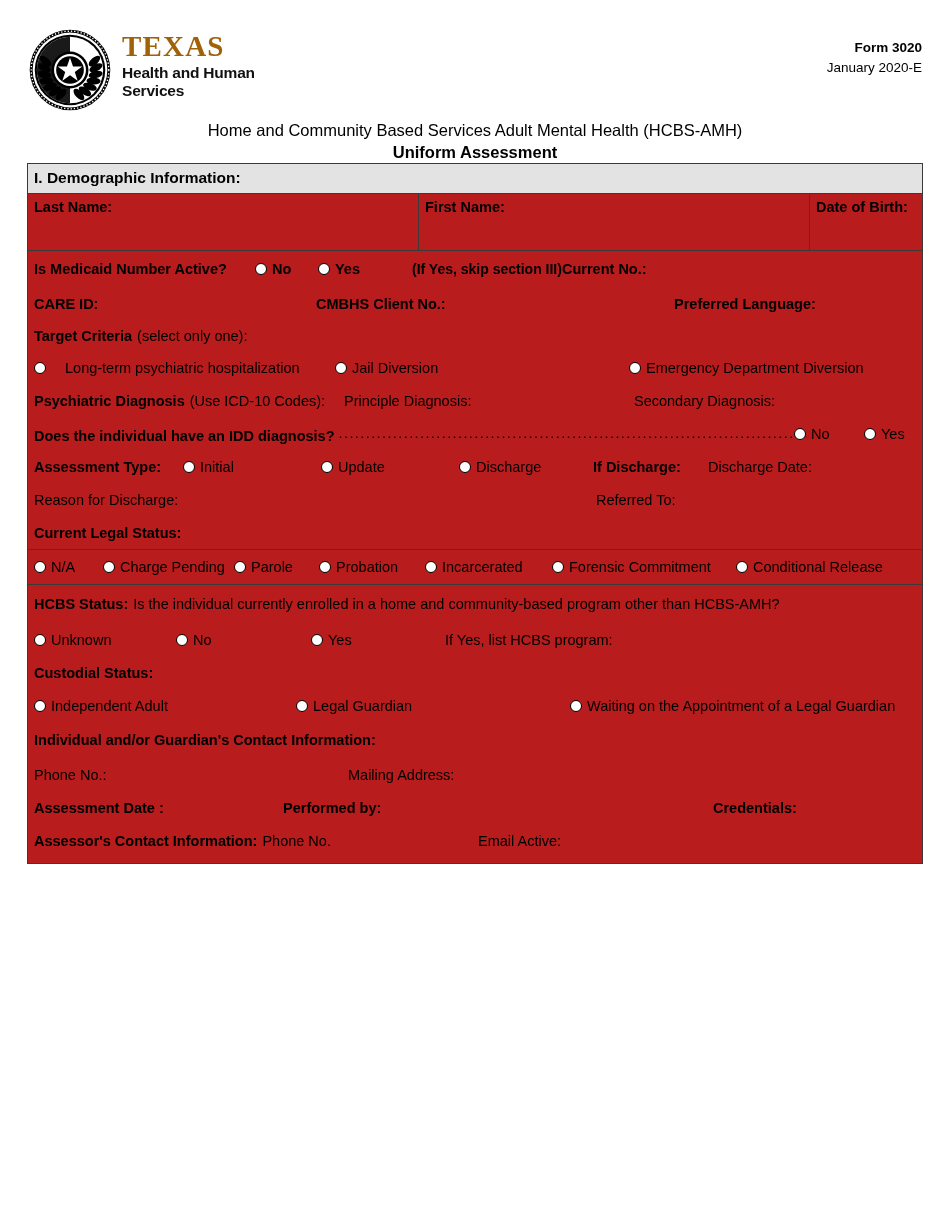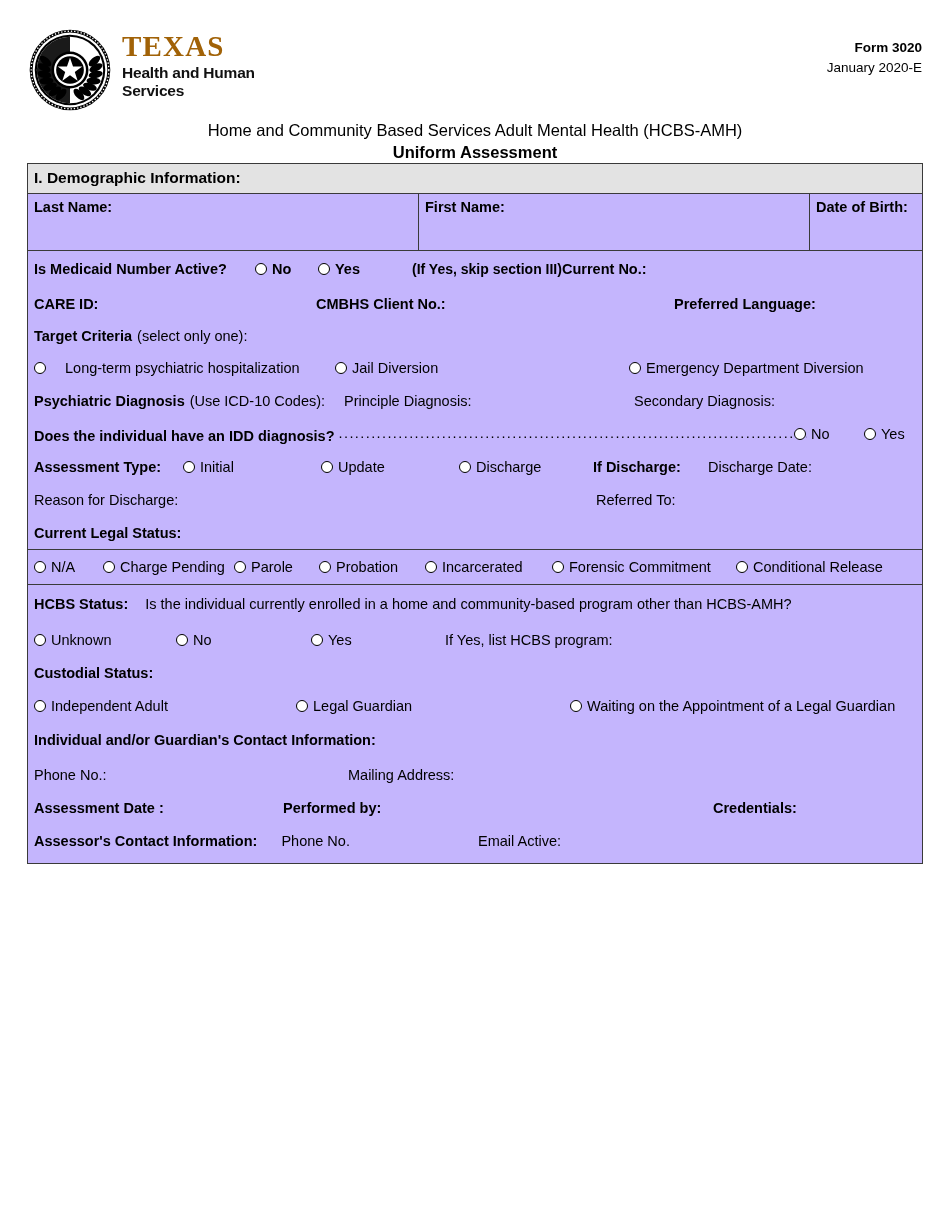--- a/index.html
+++ b/index.html
@@ -74,21 +74,21 @@
   .doc-title .bold { font-weight: bold; }
 
   
   .form-box {
     position: absolute;
     left: 27px;
     top: 163px;
     width: 896px;
     border: 1.5px solid #3a3a3a;
     box-sizing: border-box;
-    background: #c4b5fd;
+    background: #b91c1c;
   }
   .section-head {
     background: #e3e3e3;
     border-bottom: 1.5px solid #3a3a3a;
     font-size: 15.5px;
     font-weight: bold;
     padding: 5px 0 6px 6px;
     box-sizing: border-box;
     height: 30px;
   }
@@ -407,21 +407,21 @@
     </div>
     <div class="at opt" style="left:708px;">
       <span class="radio"></span>
       <span>Conditional Release</span>
     </div>
   </div>
 
   <div class="block" style="padding-bottom:6px;">
 
     <div class="line" style="height:38px;">
-      <div class="at" style="left:6px;gap:12px;">
+      <div class="at" style="left:6px;">
         <span class="b">HCBS Status:</span>
         <span class="n" style="margin-left:5px;">Is the individual currently enrolled in a home and community-based program other than HCBS-AMH?</span>
       </div>
     </div>
 
     <div class="line h33">
       <div class="at opt" style="left:6px;">
         <span class="radio"></span>
         <span>Unknown</span>
       </div>
@@ -466,19 +466,19 @@
 
     <div class="line h33">
       <div class="at b" style="left:6px;">Assessment Date :</div>
       <div class="at b" style="left:255px;">Performed by:</div>
       <div class="at b" style="left:685px;">Credentials:</div>
     </div>
 
     <div class="line h33">
       <div class="at" style="left:6px;">
         <span class="b">Assessor's Contact Information:</span>
-        <span class="n" style="margin-left:24px;">Phone No.</span>
+        <span class="n" style="margin-left:5px;">Phone No.</span>
       </div>
       <div class="at n" style="left:450px;">Email Active:</div>
     </div>
 
   </div>
 </div>
 
 </body></html>

